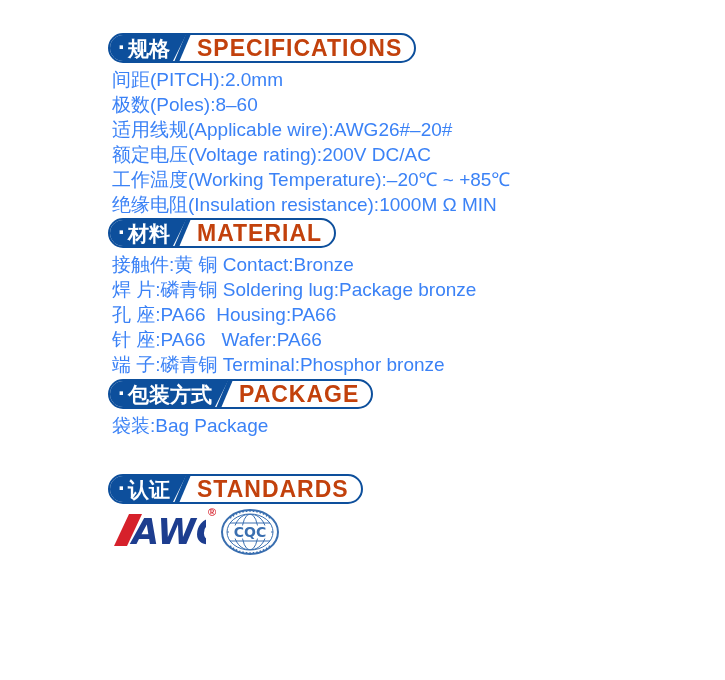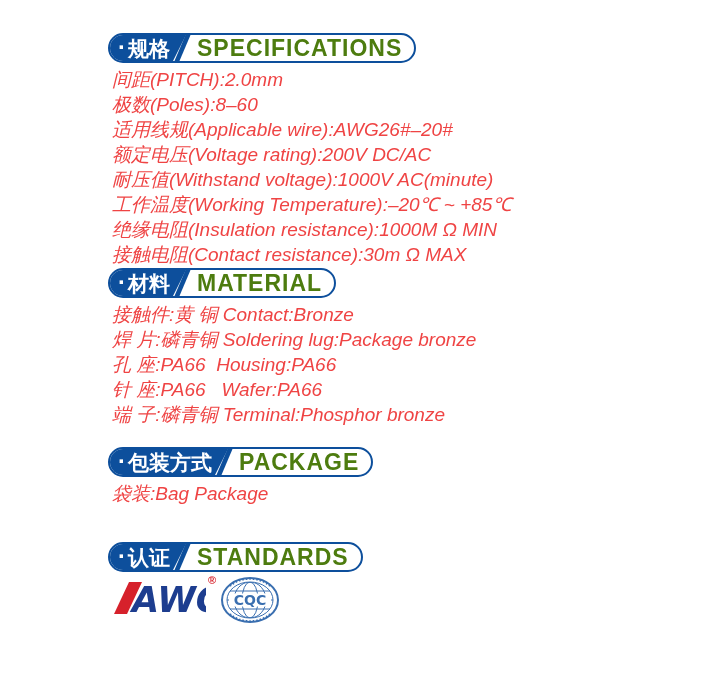--- a/index.html
+++ b/index.html
@@ -38,42 +38,41 @@
   }
   .badge-bullet { font-size:24px; margin-right:2px; position:relative; top:-1px; }
   .badge-slash {
     width:5px;
     background:#0d4f9c;
     transform:skewX(-23deg);
     margin:0 6px 0 -6px;
     flex:0 0 auto;
   }
   .badge-right {
-    color:#4d7c0f;
+    color:#c2410c;
     font-weight:bold;
     font-size:23px;
     letter-spacing:1px;
     display:flex;
     align-items:center;
     padding:0 12px 0 6px;
     white-space:nowrap;
   }
 
   
   .line {
     font-size:19px;
     line-height:25px;
-    color:#ef4444;
+    color:#3b82f6;
     white-space:pre-wrap;
     padding-left:4px;
-    font-style:italic;
   }
   .list { margin-top:4px; }
   .list-spec    { margin-bottom:1px; }
-  .list-mat     { margin-bottom:20px; }
+  .list-mat     { margin-bottom:2px; }
   .list-pkg     { margin-bottom:36px; }
 
   
   .logos { margin-top:4px; display:flex; align-items:flex-start; padding-left:6px; }
   .awg-wrap { position:relative; margin-right:14px; }
   .reg-mark {
     position:absolute; top:-2px; right:-10px;
     color:#d6212b; font-size:11px; font-weight:bold;
   }
 </style>
@@ -90,24 +89,22 @@
           <span>规格</span>
         </span>
       <span class="badge-slash"></span>
       <span class="badge-right">SPECIFICATIONS</span>
     </div>
     <div class="list list-spec">
       <div class="line">间距(PITCH):2.0mm</div>
       <div class="line">极数(Poles):8–60</div>
       <div class="line">适用线规(Applicable wire):AWG26#–20#</div>
       <div class="line">额定电压(Voltage rating):200V DC/AC</div>
-      <div class="line">耐压值(Withstand voltage):1000V AC(minute)</div>
       <div class="line">工作温度(Working Temperature):–20℃ ~ +85℃</div>
       <div class="line">绝缘电阻(Insulation resistance):1000M Ω MIN</div>
-      <div class="line">接触电阻(Contact resistance):30m Ω MAX</div>
     </div>
 
     
     <div class="badge">
       <span class="badge-left">
           <span class="badge-bullet">·</span>
           <span>材料</span>
         </span>
       <span class="badge-slash"></span>
       <span class="badge-right">MATERIAL</span>

